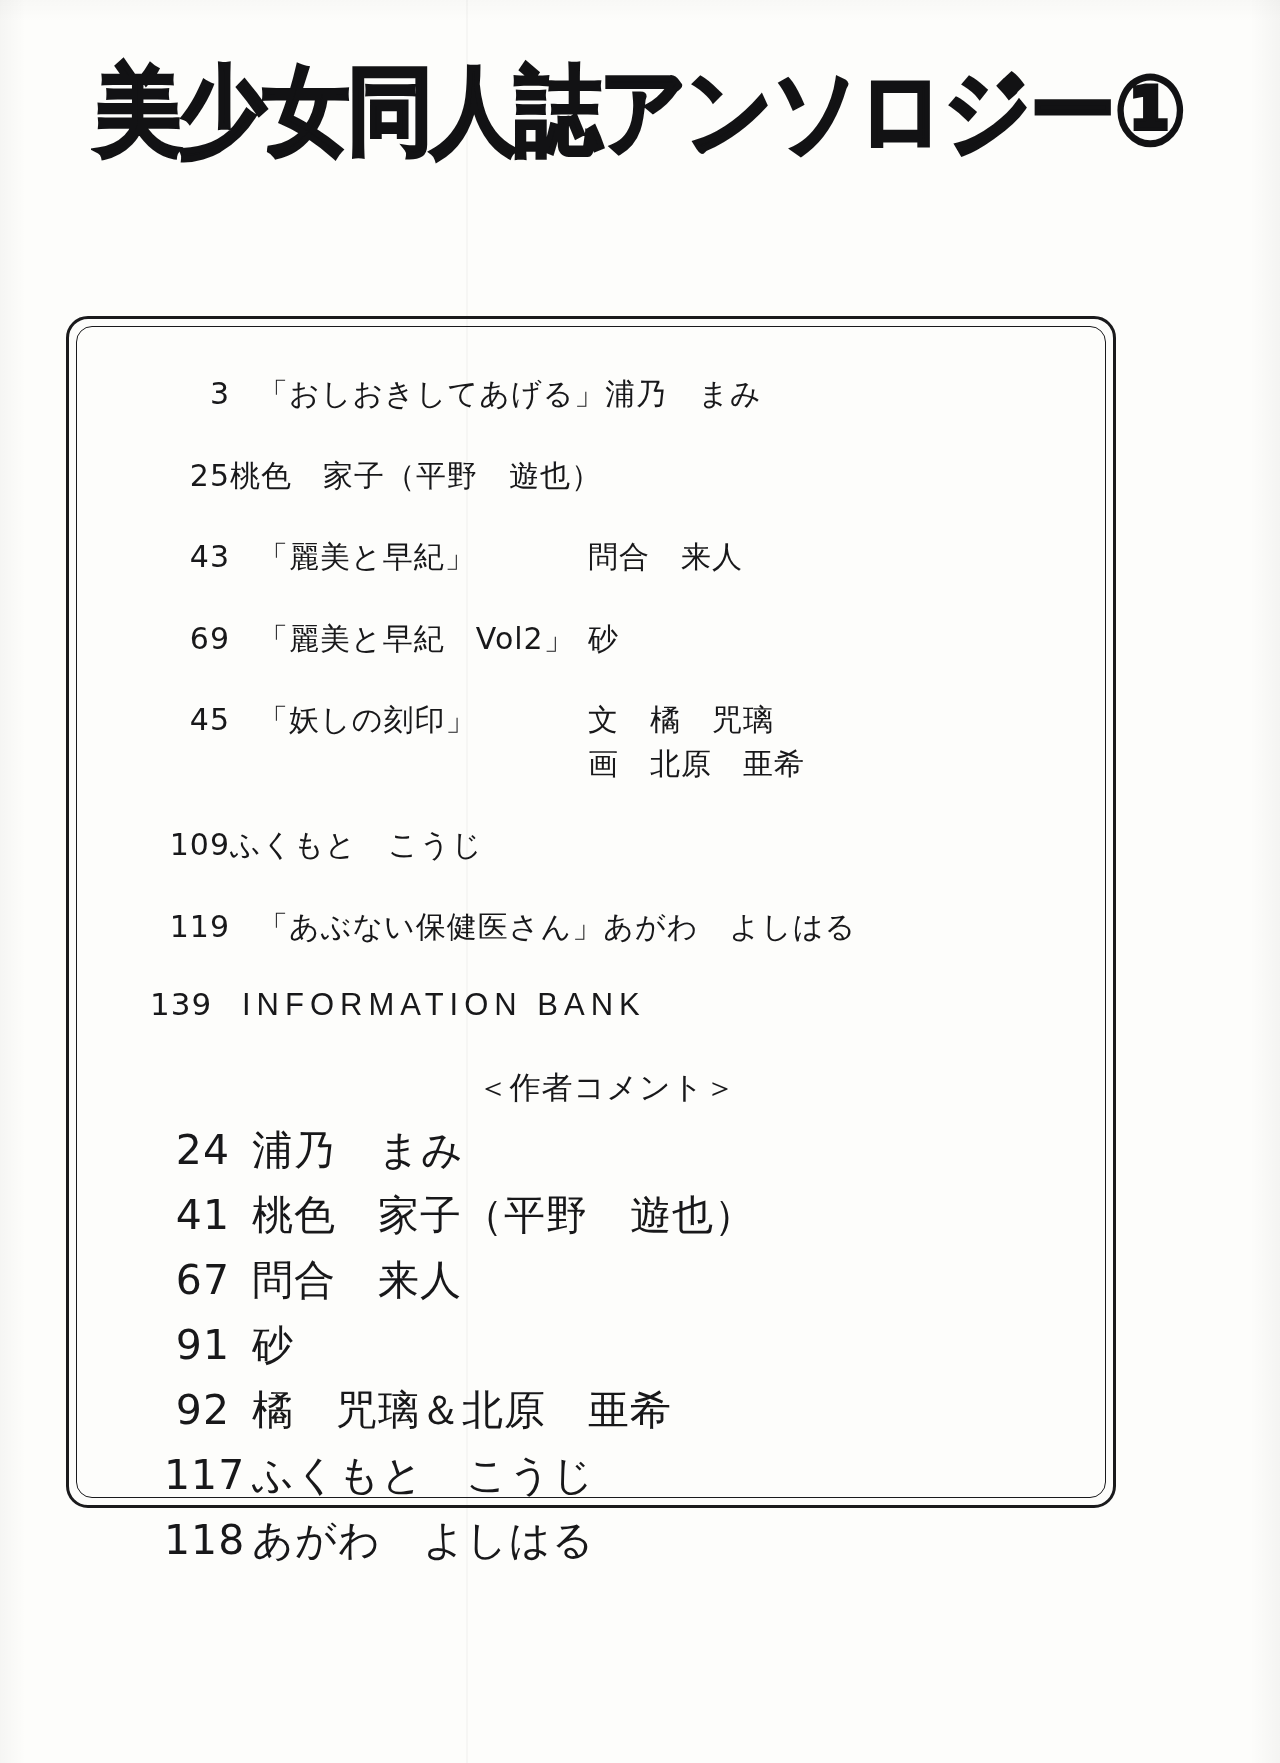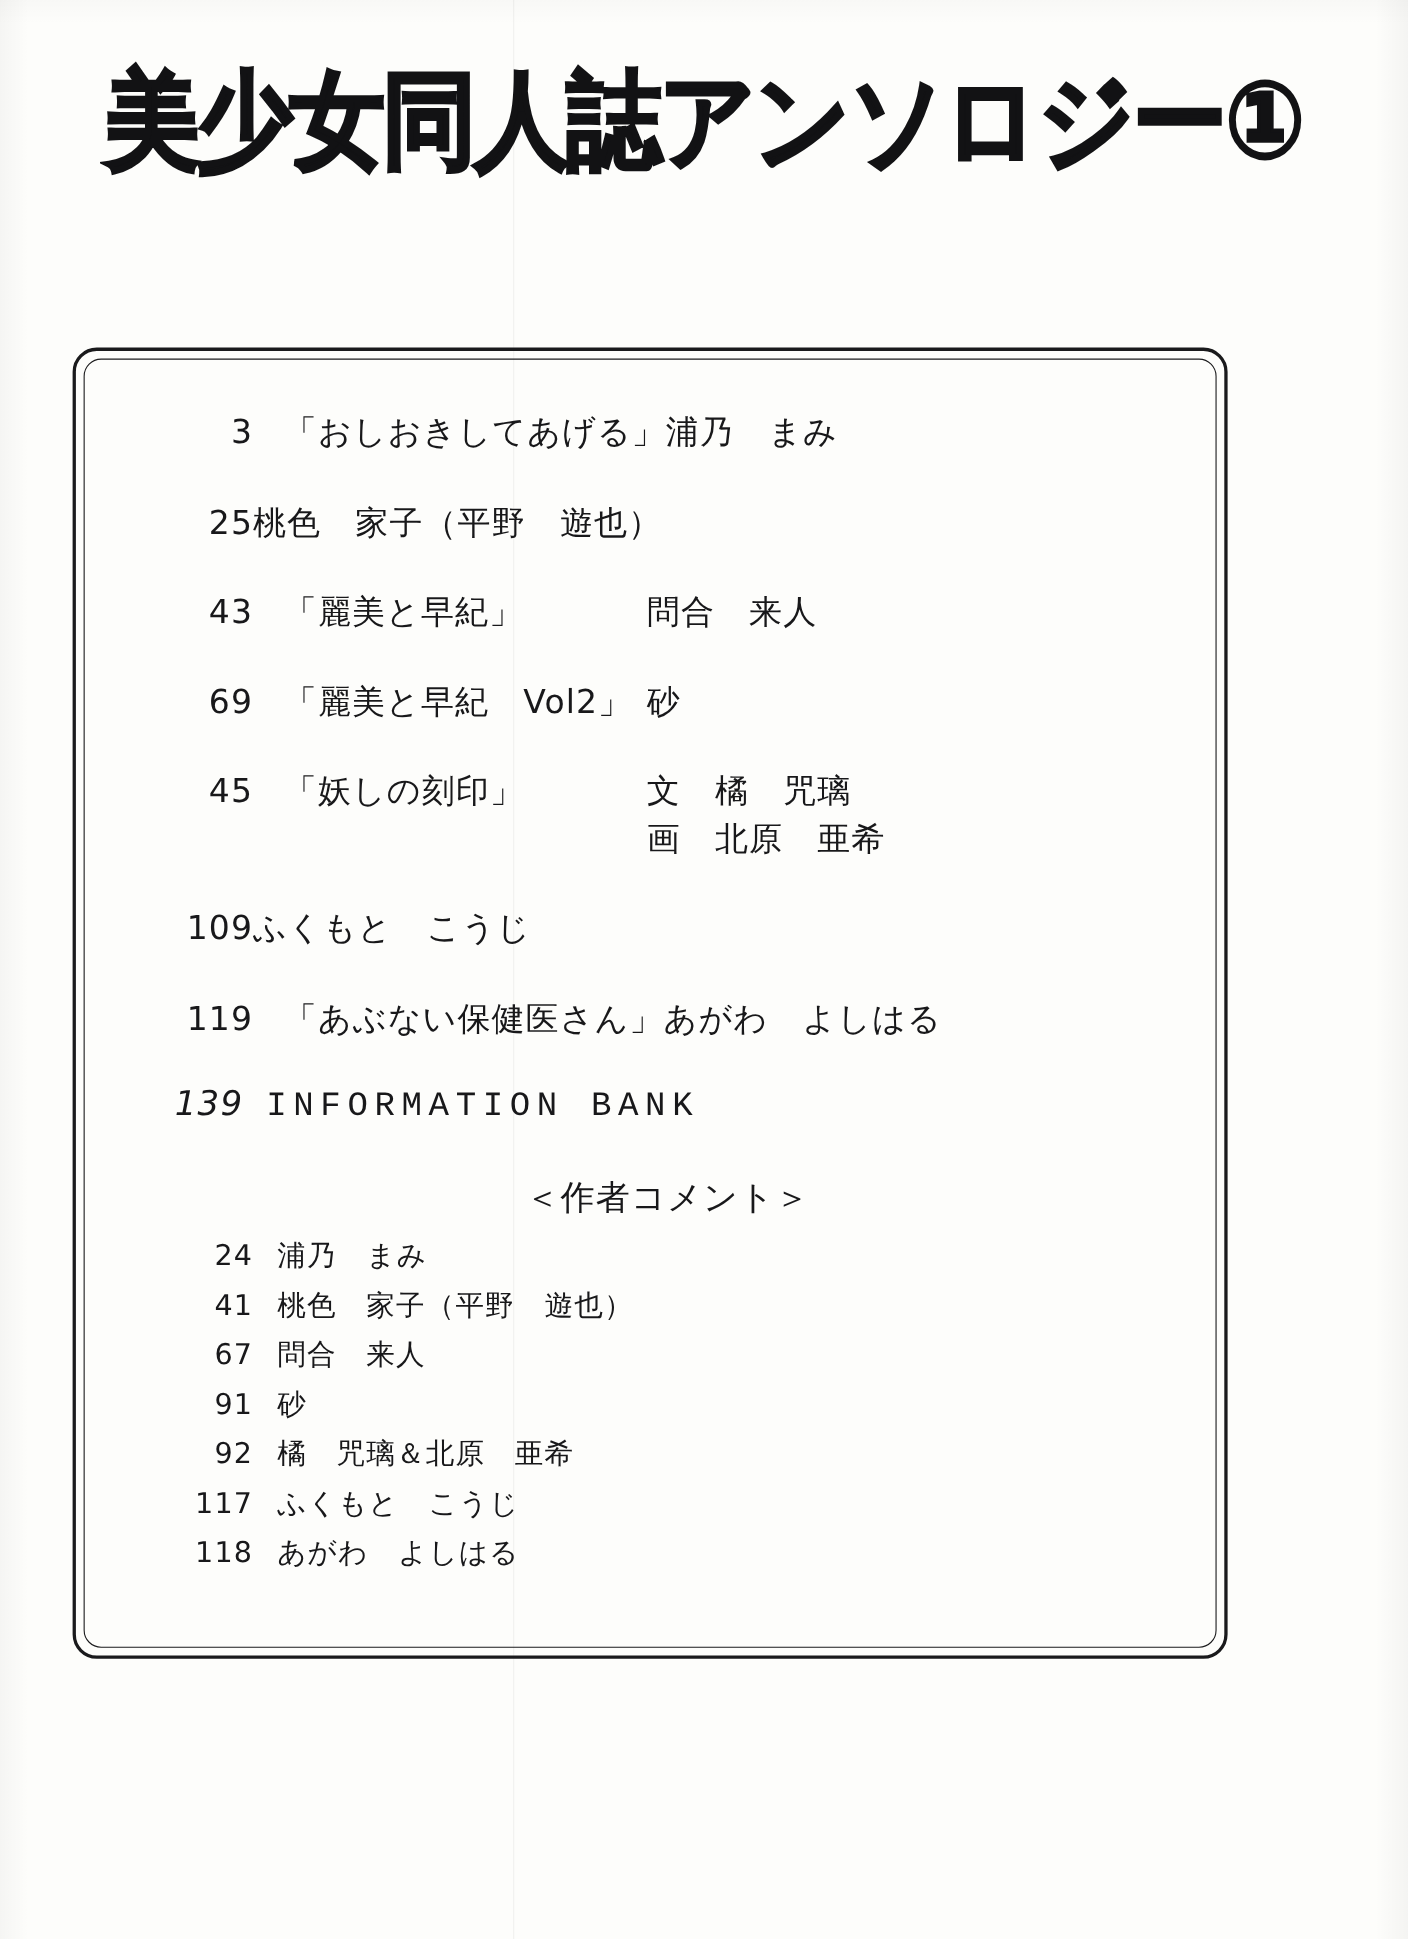--- a/index.html
+++ b/index.html
@@ -119,42 +119,41 @@
   .infobank {
     margin-top: 10px;
     margin-bottom: 44px;
     font-size: 31px;
     letter-spacing: 5px;
     display: flex;
     align-items: baseline;
   }
   .infobank .pg {
     width: 80px;
-    text-align: center;
+    text-align: left;
     flex: 0 0 80px;
     letter-spacing: 1px;
-    font-style: italic;
   }
   .infobank .lbl {
     padding-left: 12px;
-    font-family: Liberation Mono, monospace;
+    font-family: Liberation Sans, sans-serif;
     letter-spacing: 6px;
   }
 
   .comments-head {
     font-size: 31px;
     letter-spacing: 1px;
     margin-left: 14px;
     margin-bottom: 14px;
     text-align: center;
   }
   .comment-row {
     display: flex;
     align-items: baseline;
-    font-size: 26px;
+    font-size: 41px;
     letter-spacing: 1px;
     margin-bottom: 10px;
     margin-left: 14px;
   }
   .comment-row .pg {
     width: 66px;
     flex: 0 0 66px;
     text-align: right;
   }
   .comment-row .nm {

